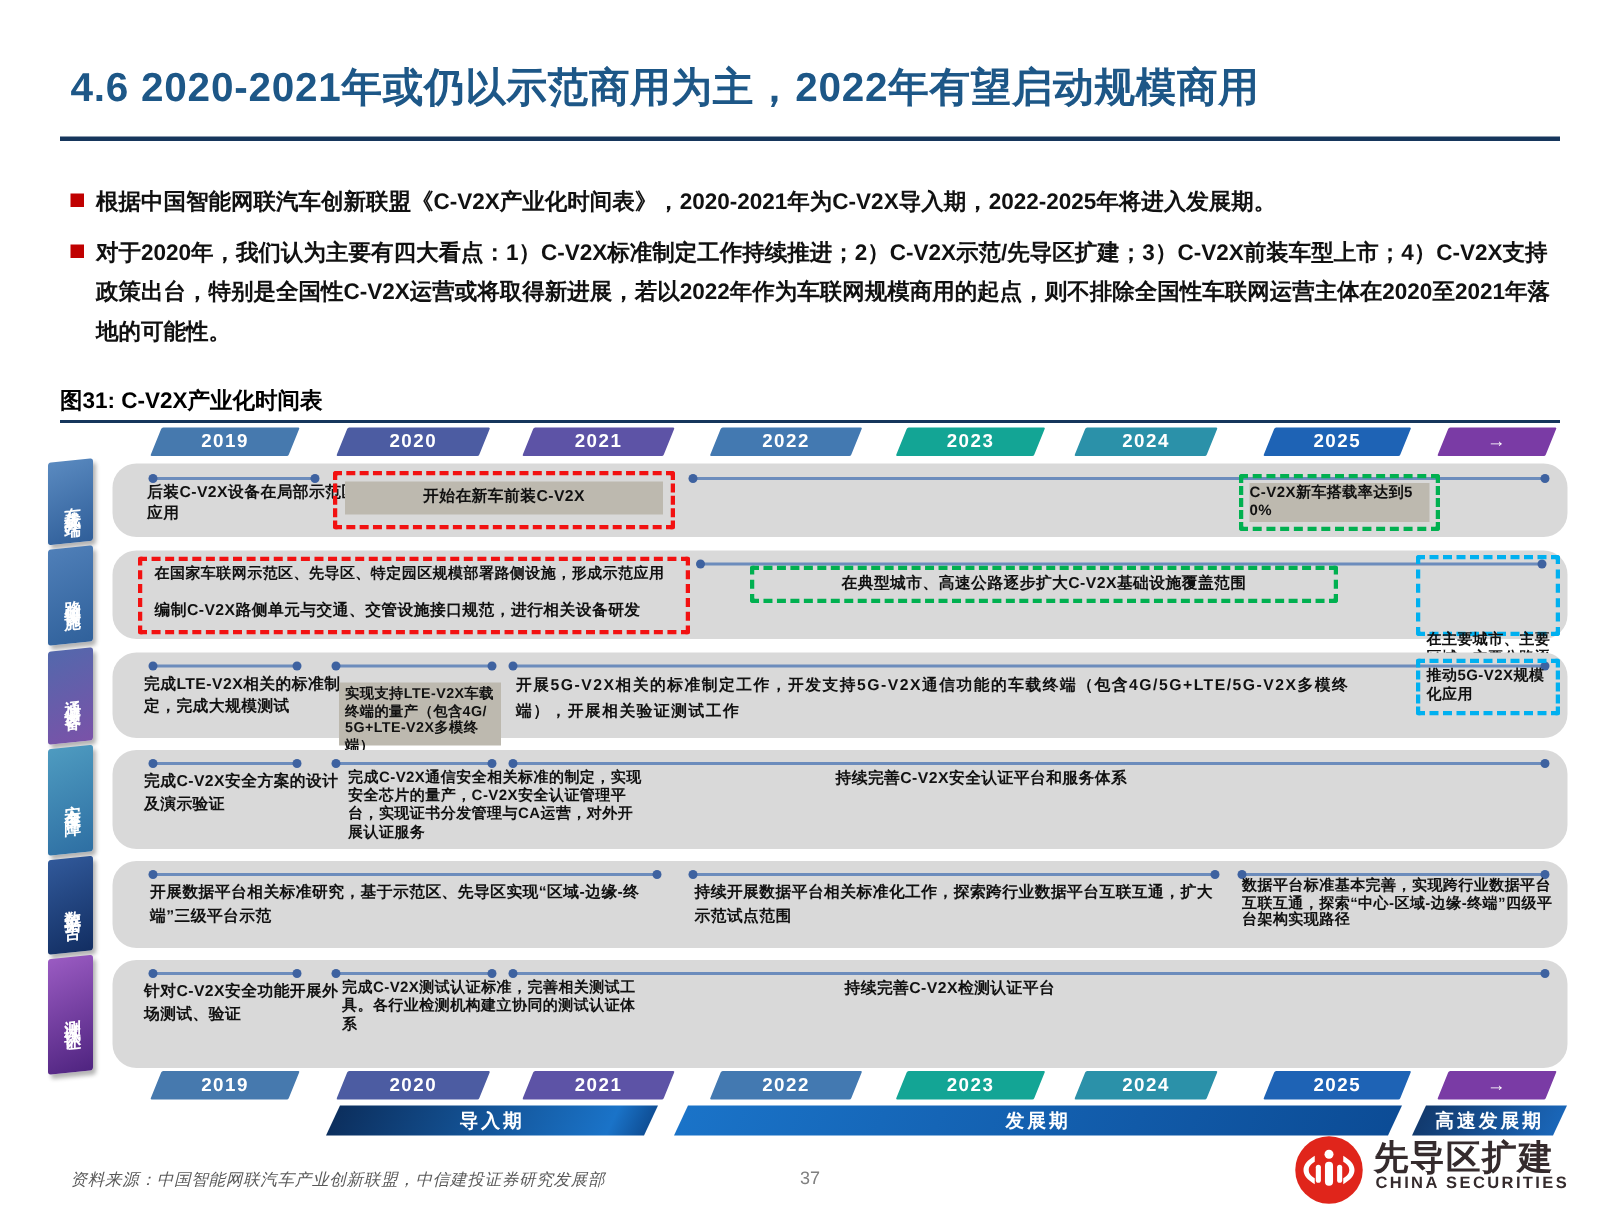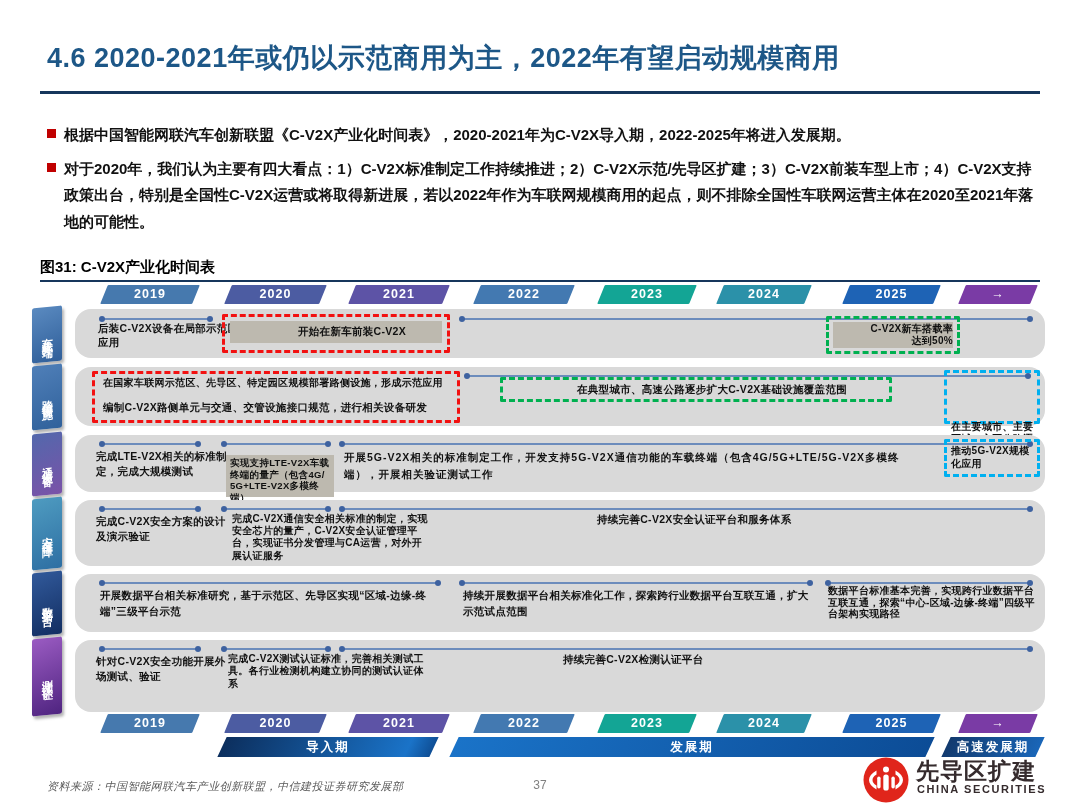--- a/index.html
+++ b/index.html
@@ -31,21 +31,21 @@
   
   .tline{height:2px;background:#6C8CBC;}
   .tline::before,.tline::after{content:"";position:absolute;top:-2px;width:6px;height:6px;border-radius:50%;background:#3E62A0;}
   .tline::before{left:-1px;} .tline::after{right:-1px;}
   
   .celltext{font-size:10.5px;font-weight:bold;color:#111;line-height:1.3;letter-spacing:0.3px;word-break:break-all;}
   .graybox{background:#BDB9AF;}
   .dash-red{border:3px dashed #F21111;border-radius:2px;}
   .dash-green{border:3px dashed #00B050;border-radius:2px;}
   .dash-blue{border:3px dashed #00B0F0;border-radius:2px;}
-  .center{display:flex;align-items:center;justify-content:center;text-align:right;padding-left:32px;}
+  .center{display:flex;align-items:center;justify-content:center;text-align:left;}
   
   .phase{height:20px;transform:skewX(-25deg);}
   .phase>span{display:block;transform:skewX(25deg);color:#fff;font-weight:bold;font-size:12.5px;line-height:20px;text-align:center;letter-spacing:2px;}
   .ph1{background:linear-gradient(90deg,#0C2F5E 0%,#1A73C8 88%,#0F4F96 100%);}
   .ph2{background:linear-gradient(90deg,#1A73C8,#0C4C96);}
   .ph3{background:linear-gradient(90deg,#123A6E,#1A66B8);}
   
   .source{left:47px;top:779px;font-size:11px;font-style:italic;color:#595959;letter-spacing:0.5px;}
   .pagenum{left:500px;top:778px;width:80px;text-align:center;font-size:12px;color:#808080;}
   .logo-cn{left:916px;top:756px;font-size:23px;font-weight:bold;color:#352B2D;letter-spacing:1px;}
@@ -145,21 +145,21 @@
 
   <div class="abs ribbon rb4" style="top:498px;height:71px;">
       <span>安全保障</span>
     </div>
   <div class="abs panel" style="top:500px;height:66px;">
     <div class="abs tline" style="left:25px;top:8px;width:100px;"></div>
     <div class="abs tline" style="left:147px;top:8px;width:108px;"></div>
     <div class="abs tline" style="left:265px;top:8px;width:692px;"></div>
     <div class="abs celltext" style="left:21px;top:14px;width:134px;line-height:1.45;">完成C-V2X安全方案的设计及演示验证</div>
     <div class="abs celltext" style="left:157px;top:13px;width:200px;font-size:10px;line-height:1.22;">完成C-V2X通信安全相关标准的制定，实现安全芯片的量产，C-V2X安全认证管理平台，实现证书分发管理与CA运营，对外开展认证服务</div>
-    <div class="abs celltext" style="left:482px;top:13px;width:420px;margin-left:40px;">持续完善C-V2X安全认证平台和服务体系</div>
+    <div class="abs celltext" style="left:482px;top:13px;width:420px;">持续完善C-V2X安全认证平台和服务体系</div>
   </div>
 
   <div class="abs ribbon rb5" style="top:572px;height:63px;">
       <span>数据平台</span>
     </div>
   <div class="abs panel" style="top:574px;height:58px;">
     <div class="abs tline" style="left:25px;top:8px;width:340px;"></div>
     <div class="abs tline" style="left:385px;top:8px;width:352px;"></div>
     <div class="abs tline" style="left:751px;top:8px;width:206px;"></div>
     <div class="abs celltext" style="left:388px;top:14px;width:350px;line-height:1.5;">持续开展数据平台相关标准化工作，探索跨行业数据平台互联互通，扩大示范试点范围</div>

